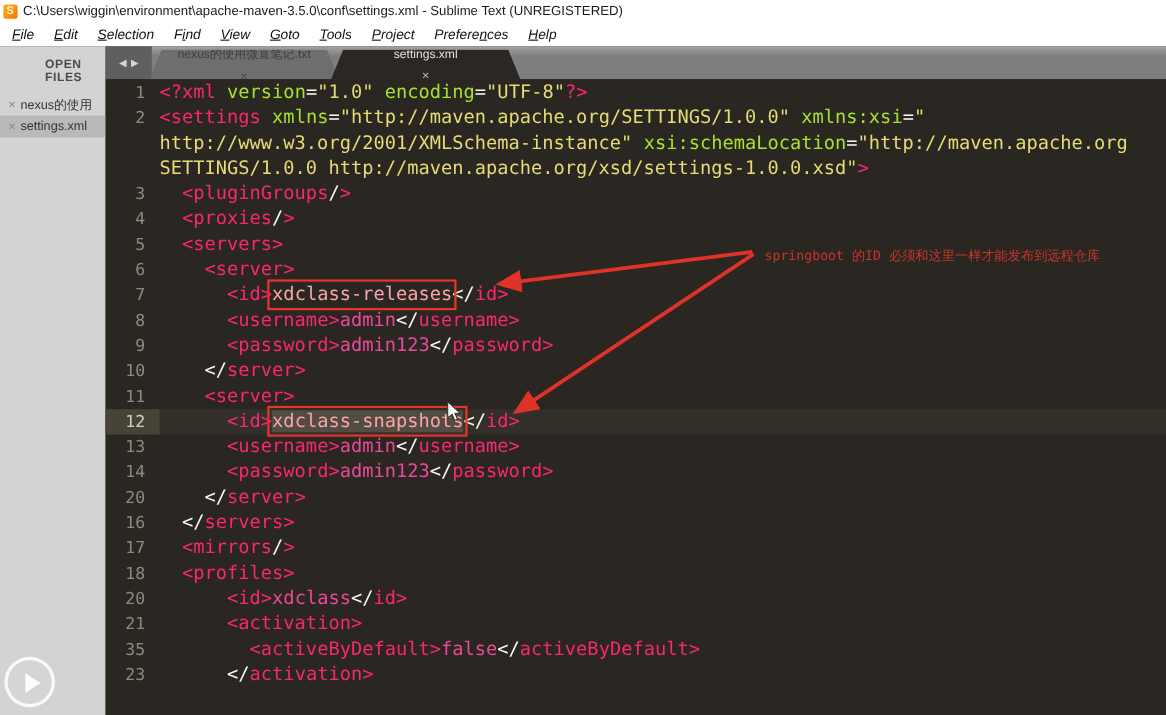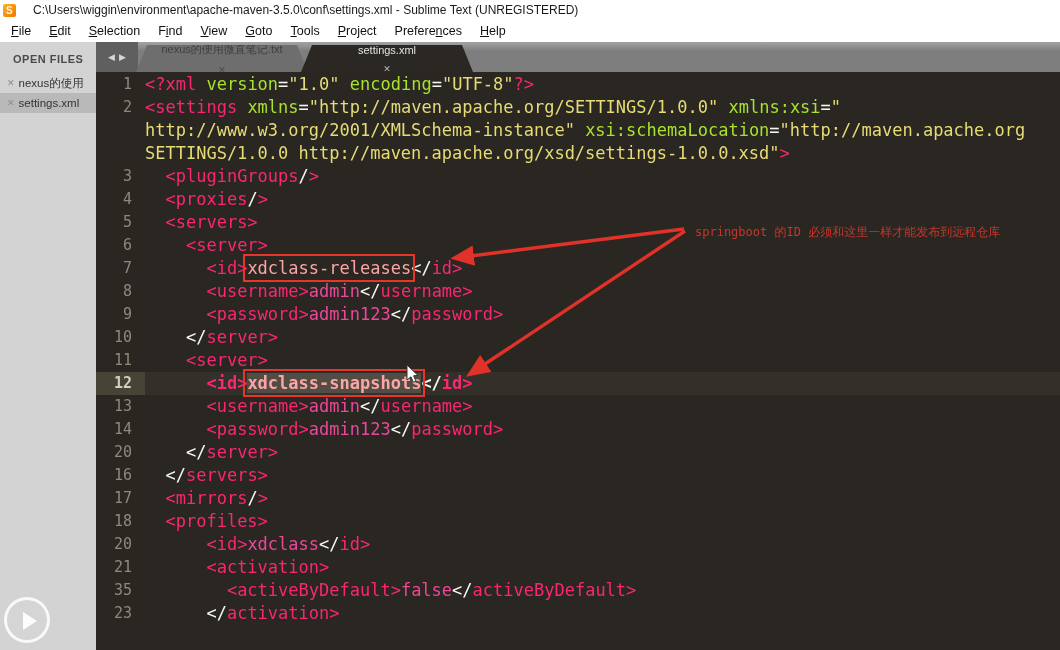--- a/index.html
+++ b/index.html
@@ -2,36 +2,36 @@
 <html><head>
 <meta charset="utf-8">
 <style>
   * { margin:0; padding:0; box-sizing:border-box; }
   html,body { width:1060px; height:650px; overflow:hidden; background:#2a2722;
               font-family:"Liberation Sans", sans-serif; }
   #stage { position:relative; width:1060px; height:650px; }
 
   
   #titlebar { position:absolute; left:0; top:0; width:1060px; height:20px;
-              background:#ffffff; display:flex; align-items:center; gap:17px; padding-left:3px; }
+              background:#ffffff; display:flex; align-items:center; gap:5px; padding-left:3px; }
   #app-icon { width:13px; height:13px; border-radius:2px;
               background:linear-gradient(135deg,#ffb024,#f07800); position:relative; }
   #app-icon::after { content:"S"; position:absolute; left:3px; top:0px; font-size:10px;
                      font-weight:bold; color:#fff3d0; line-height:13px; }
   #title-text { font-size:12px; color:#1a1a1a; white-space:nowrap; }
 
   #menubar { position:absolute; left:0; top:20px; width:1060px; height:22px;
-             background:#ffffff; display:flex; align-items:flex-end; padding-left:2px; }
+             background:#ffffff; display:flex; align-items:flex-end; padding-left:2px;font-style:italic; }
   .menu-item { font-size:12.5px; color:#111; padding:0 9px; line-height:22px; cursor:default; }
   .menu-item u { text-decoration:underline; }
 
   
   #sidebar { position:absolute; left:0; top:42px; width:96px; height:608px; background:#d3d3d3; }
   #open-files-header { font-size:11px; font-weight:bold; letter-spacing:0.5px;
-                       color:#4a4a4a; padding:11px 0 8px 13px; }
+                       color:#4a4a4a; padding:11px 0 8px 13px;margin-left:28px; }
   .side-item { display:flex; align-items:center; gap:4px; height:20px; padding-left:7px;
                font-size:11.5px; color:#333; white-space:nowrap; overflow:hidden; }
   .side-item.sel { background:#b9b9b9; }
   .side-close { color:#8a8a8a; font-size:9px; flex:0 0 auto; }
 
   
   #tabbar { position:absolute; left:96px; top:42px; width:964px; height:30px;
             background:linear-gradient(#a3a3a3,#7e7e7e 30%,#7e7e7e); }
   #tab-nav { position:absolute; left:0; top:0; width:42px; height:30px; background:#5f5f5f;
              display:flex; align-items:center; justify-content:center; gap:4px;
@@ -44,21 +44,21 @@
   #tab-0 .tab-close { color:#4a4a4a; }
   #tab-1 { left:205px; width:172px; background:#2b2823; color:#e2e2e2; }
   #tab-1 .tab-close { color:#b5b5b5; }
 
   
   #editor { position:absolute; left:96px; top:72px; width:964px; height:578px;
             background:#2a2722; overflow:hidden; }
   #code-rows { position:absolute; left:0; top:1px; width:100%; }
   .row { display:flex; height:23px; line-height:23px; white-space:pre;
          font-family:"DejaVu Sans Mono", monospace; font-size:17px; }
-  .row.cur { background:#33302a;font-weight:bold; }
+  .row.cur { background:#33302a; }
   .ln { flex:0 0 49px; width:49px; text-align:right; padding-right:13px;
         color:#8f897c; font-size:15px; line-height:23px; }
   .row.cur .ln { background:#474337; color:#d3cec0; }
   .code { flex:1 1 auto; letter-spacing:0; }
   .tok-tag  { color:#f92672; }
   .tok-punct{ color:#f8f8f2; }
   .tok-attr { color:#a6e22e; }
   .tok-str  { color:#e6db74; }
   .tok-text { color:#ec4899; }
   .tok-boxed { color:#fca5a5; outline:2px solid #e8352a; outline-offset:2px; }

